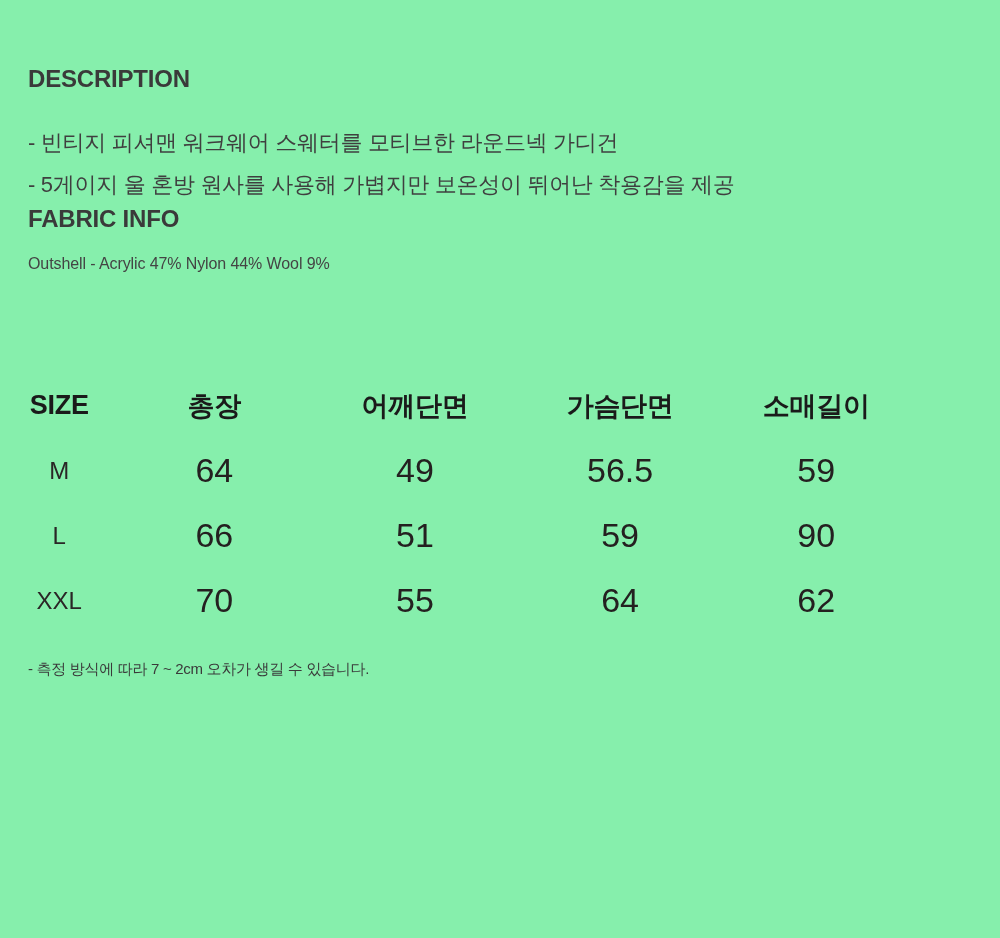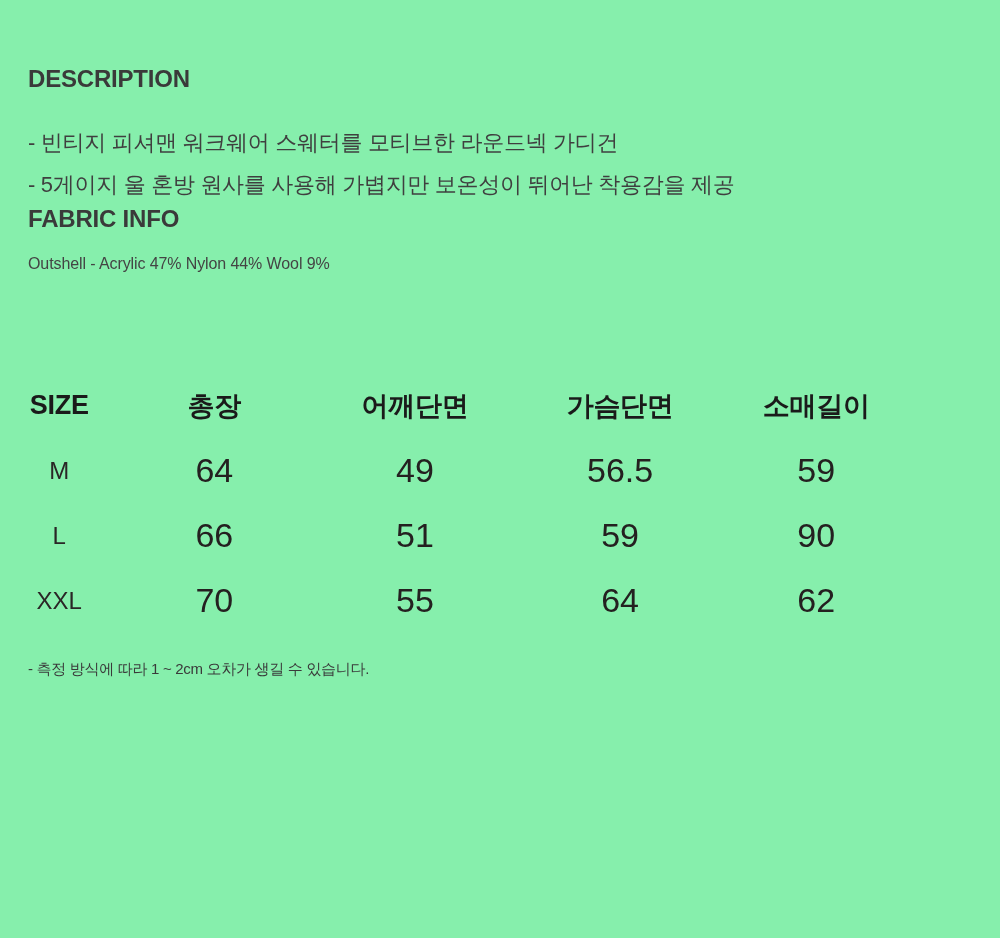--- a/index.html
+++ b/index.html
@@ -137,15 +137,15 @@
         <td class="size-cell">XXL</td>
         <td>70</td>
         <td>55</td>
         <td>64</td>
         <td>62</td>
       </tr>
     </tbody>
   </table>
 
   <div class="notes">
-    <p>- 측정 방식에 따라 1 ~ 2cm 오차가 생길 수 있습니다.</p>
+    <p>- 측정 방식에 따라 7 ~ 2cm 오차가 생길 수 있습니다.</p>
   </div>
 </div>
 
 </body></html>

